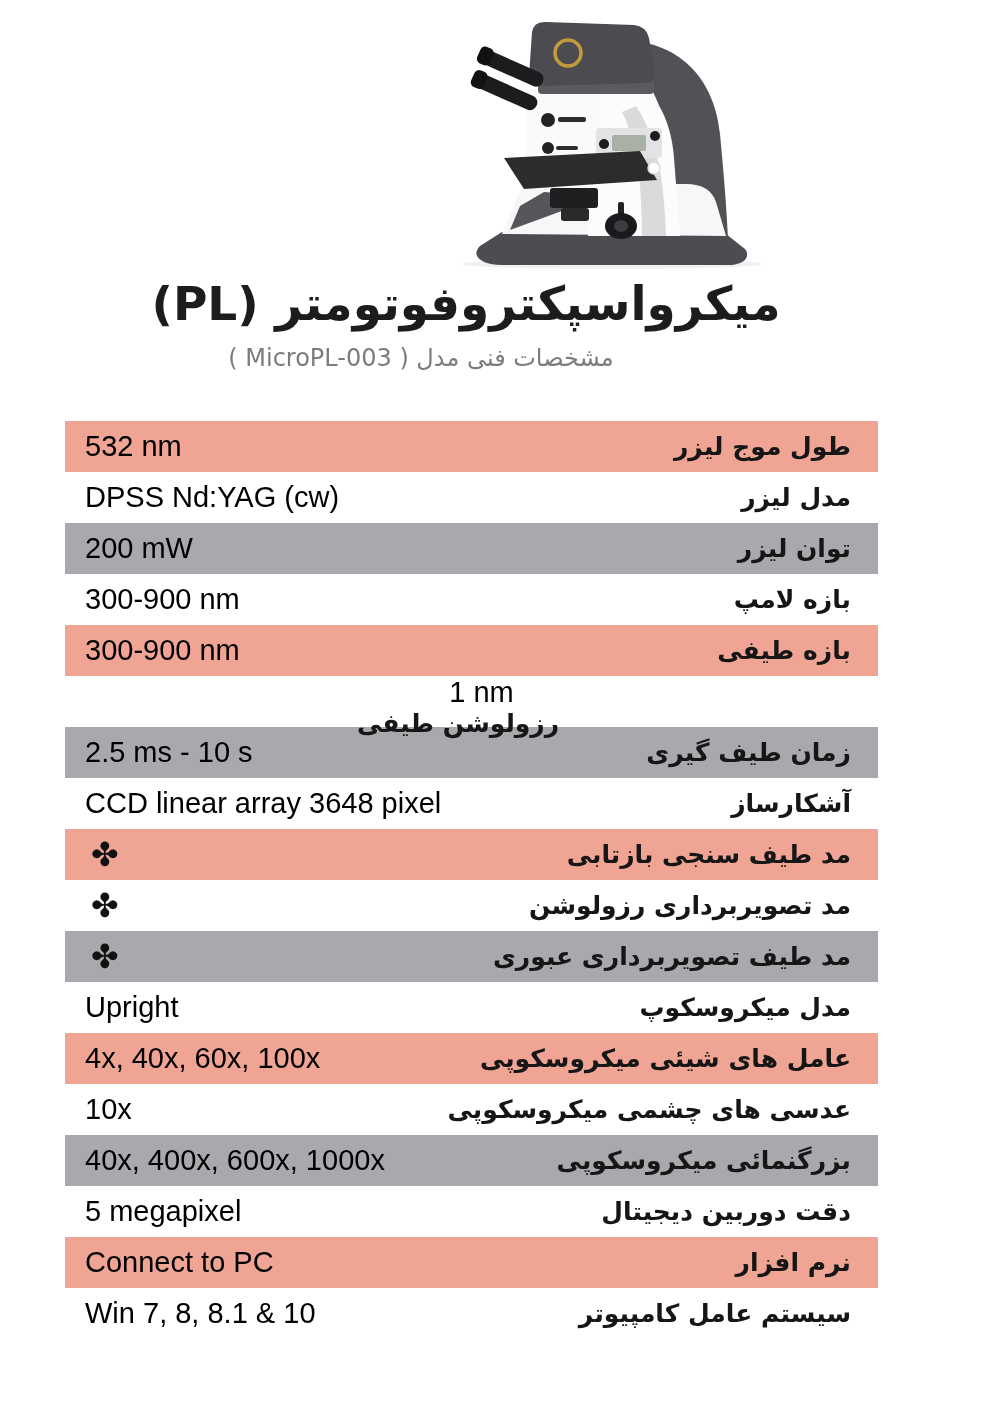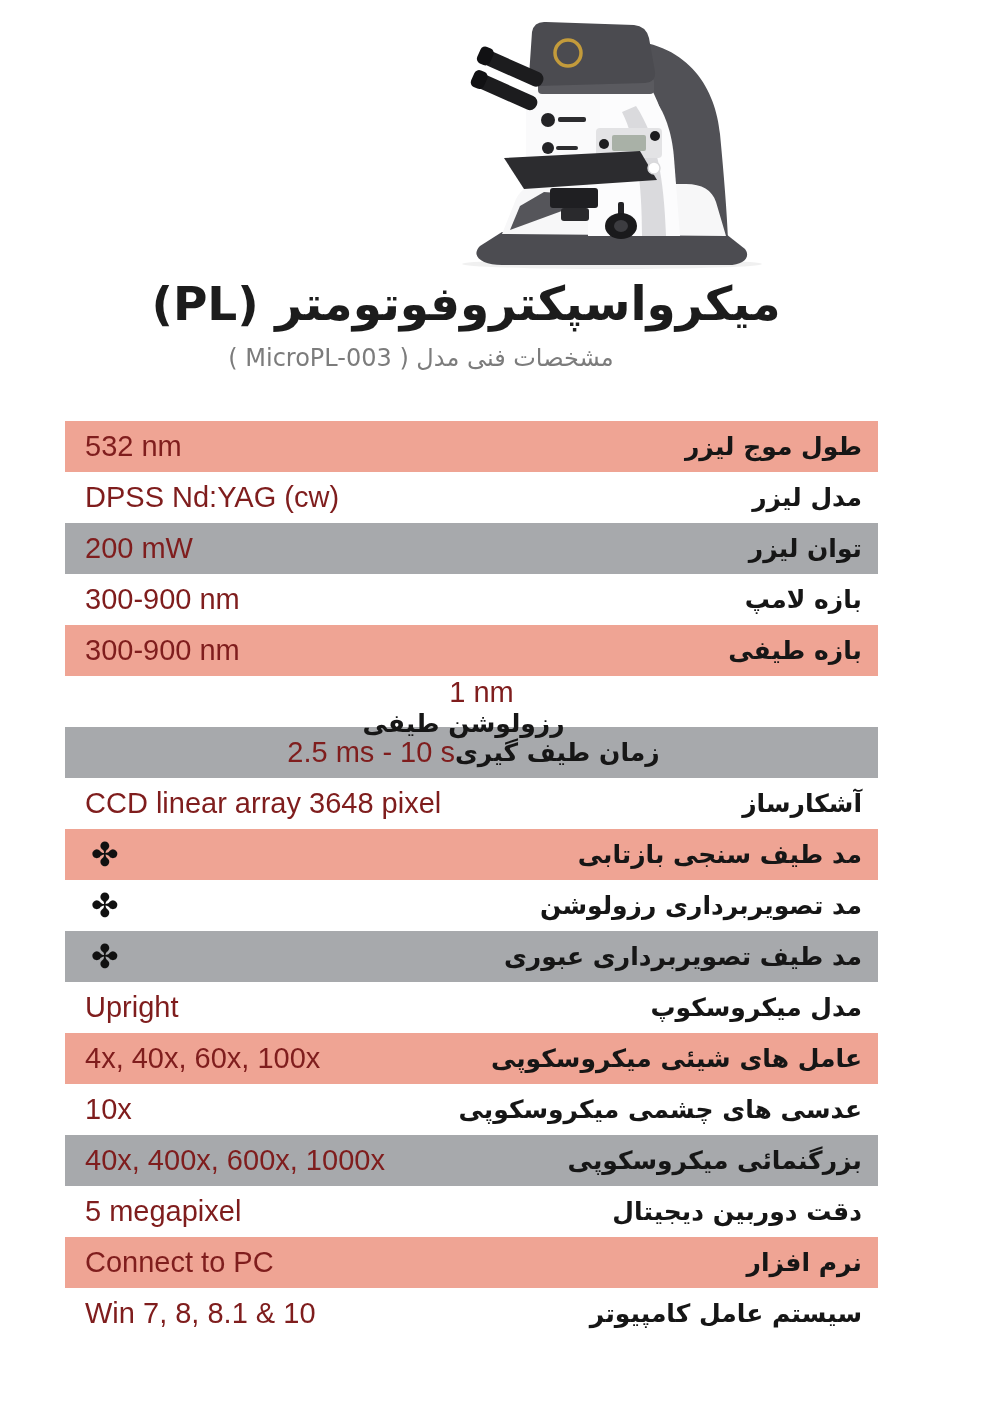--- a/index.html
+++ b/index.html
@@ -27,31 +27,31 @@
   }
   .spec-table {
     position:absolute; left:65px; top:421px; width:813px;
   }
   .row {
     height:51px;
     display:flex; align-items:center; justify-content:space-between;
   }
   .row .value {
     padding-left:20px;
-    font-size:29px; color:#7f1d1d;
+    font-size:29px; color:#000000;
     direction:ltr; white-space:nowrap;
     font-family:"Liberation Sans","DejaVu Sans",sans-serif;
   }
   .row .value.icon {
     padding-left:26px;
     font-size:33px; color:#111111; line-height:1;
     font-family:"DejaVu Sans",sans-serif;
   }
   .row .label {
-    padding-right:16px;
+    padding-right:27px;
     font-size:25px; font-weight:bold; color:#161616;
     direction:rtl; white-space:nowrap;
   }
 </style>
 </head>
 <body>
 
 <div class="page">
 
   <div class="microscope">
@@ -129,21 +129,21 @@
         <div class="label" dir="rtl">بازه لامپ</div>
       </div>
       <div class="row" style="background: rgb(239, 164, 148);">
         <div class="value">300-900 nm</div>
         <div class="label" dir="rtl">بازه طیفی</div>
       </div>
       <div class="row" style="background: transparent; flex-direction: column;">
         <div class="value">1 nm</div>
         <div class="label" dir="rtl">رزولوشن طیفی</div>
       </div>
-      <div class="row" style="background: rgb(167, 169, 172); justify-content: center;">
+      <div class="row" style="background: rgb(167, 169, 172);">
         <div class="value">2.5 ms - 10 s</div>
         <div class="label" dir="rtl">زمان طیف گیری</div>
       </div>
       <div class="row" style="background: transparent;">
         <div class="value">CCD linear array 3648 pixel</div>
         <div class="label" dir="rtl">آشکارساز</div>
       </div>
       <div class="row" style="background: rgb(239, 164, 148);">
         <div class="value icon">✤</div>
         <div class="label" dir="rtl">مد  طیف سنجی بازتابی</div>

